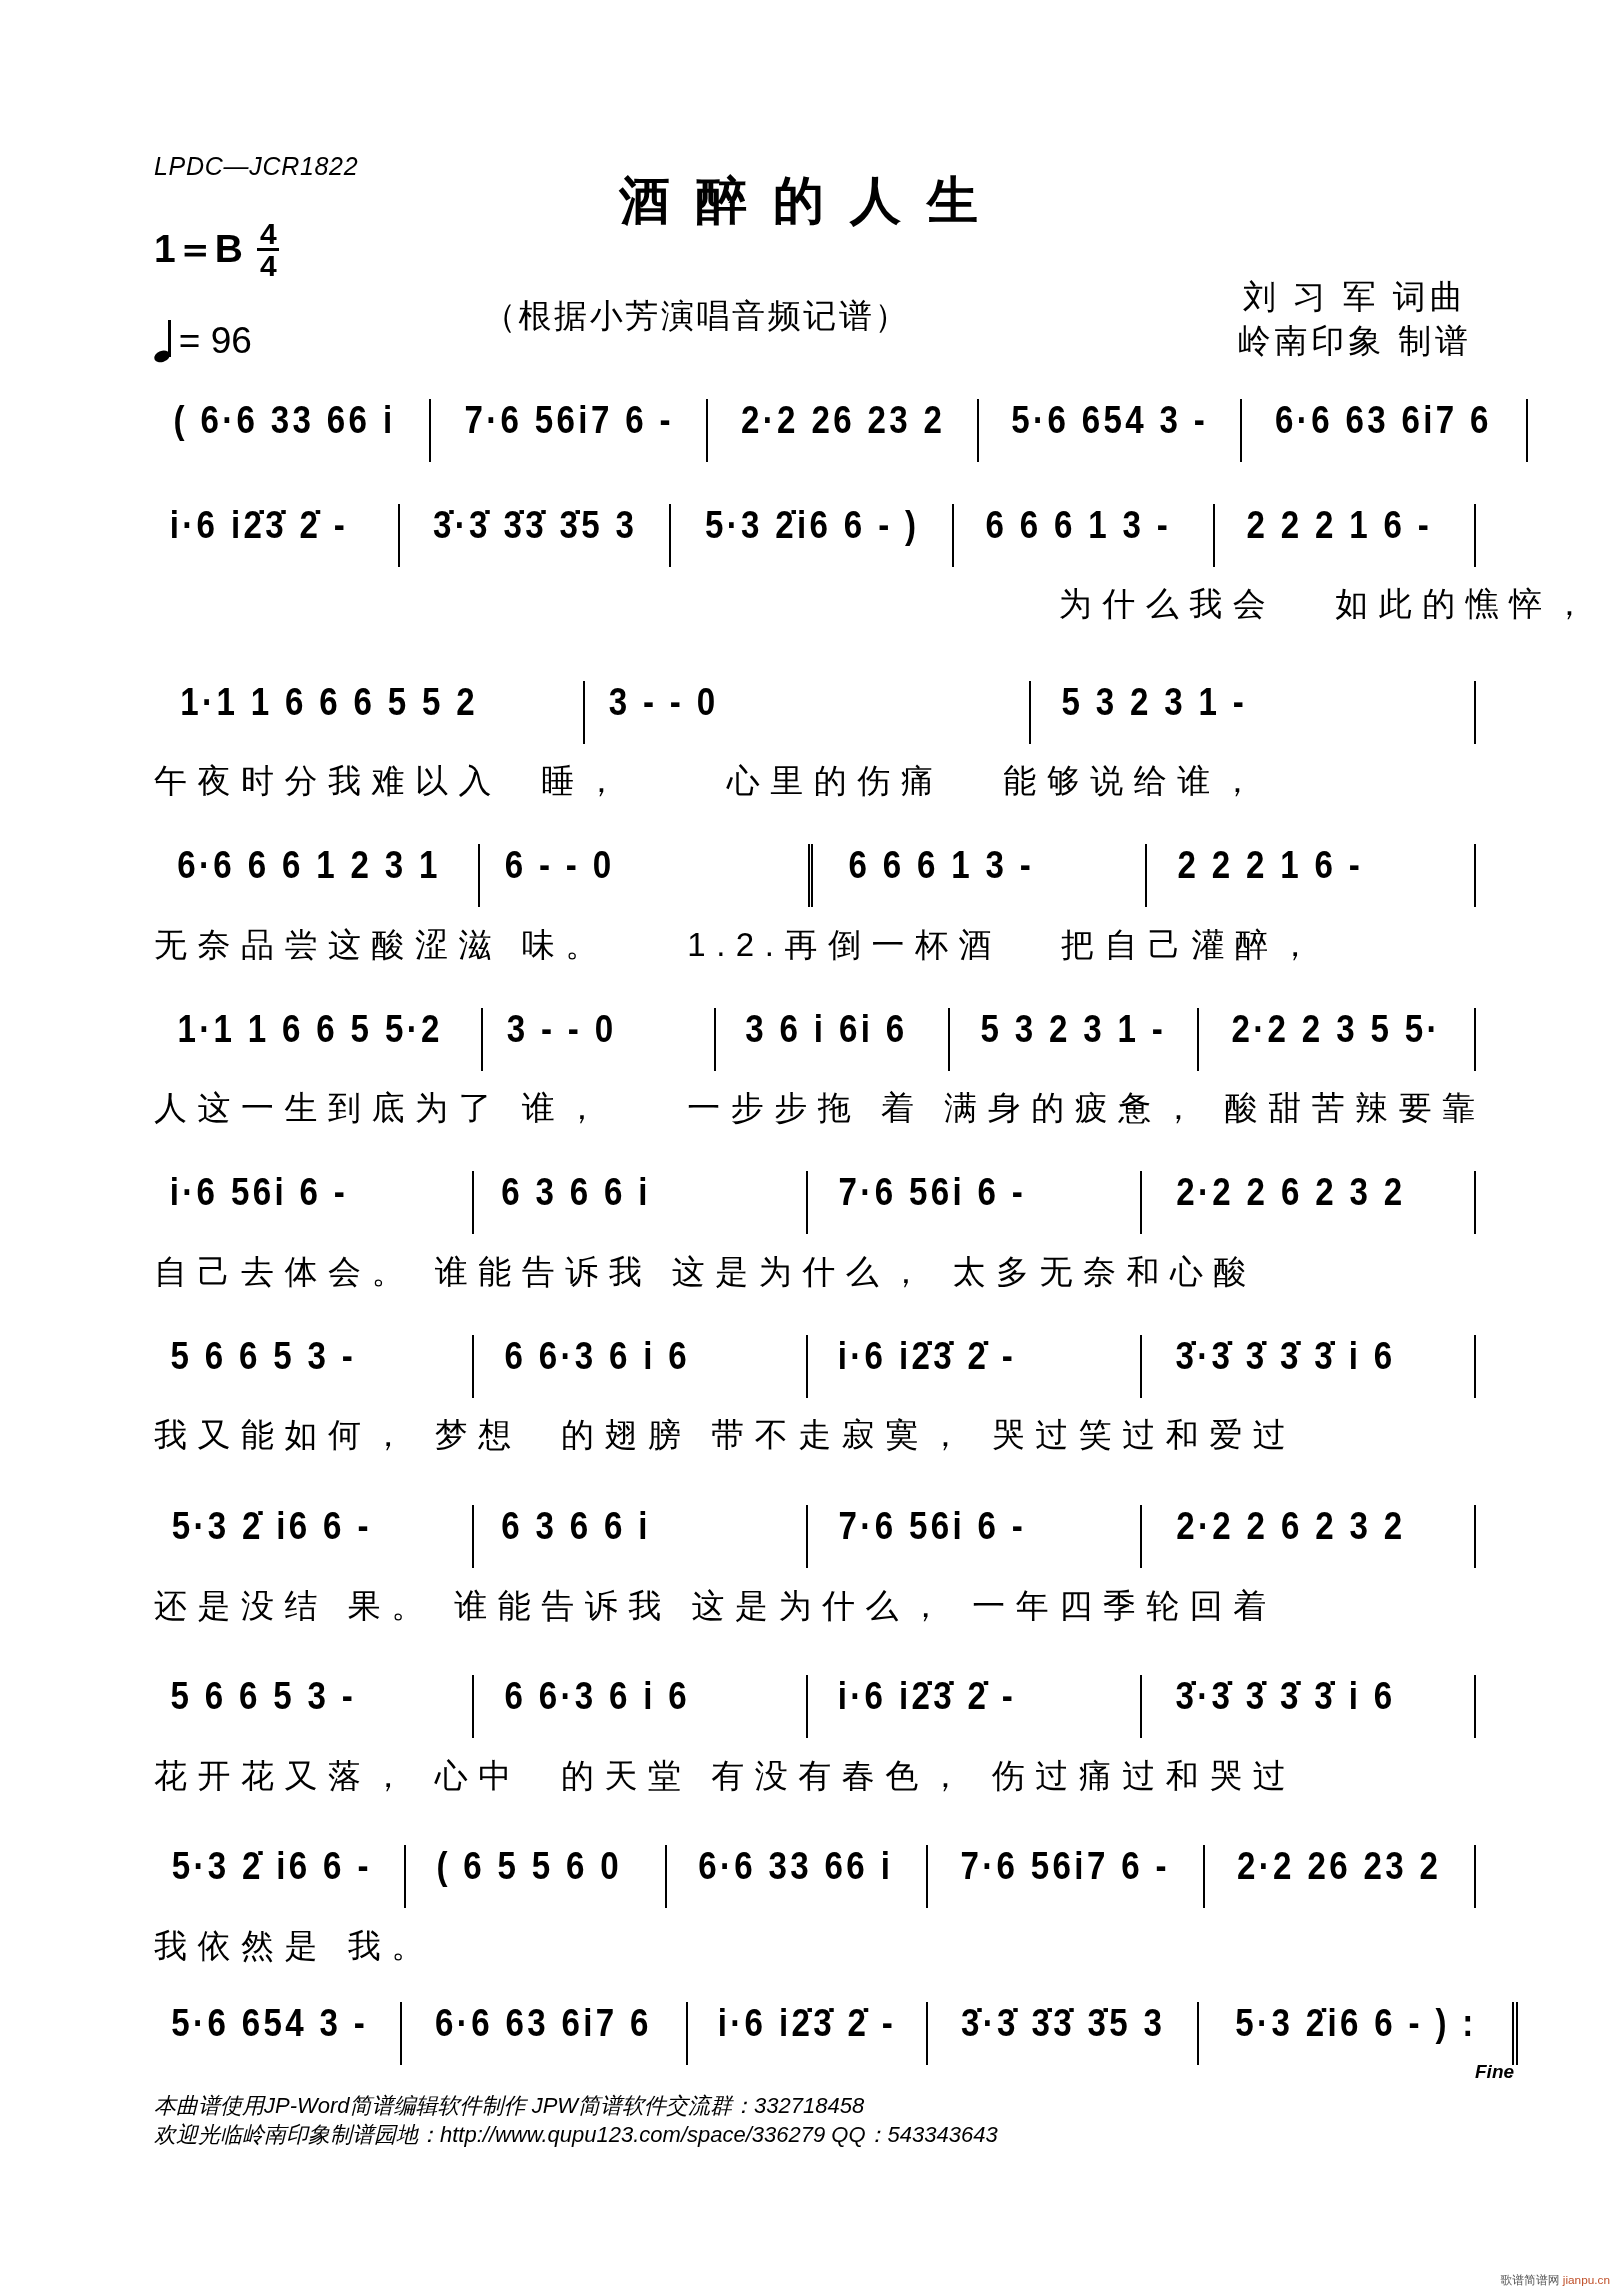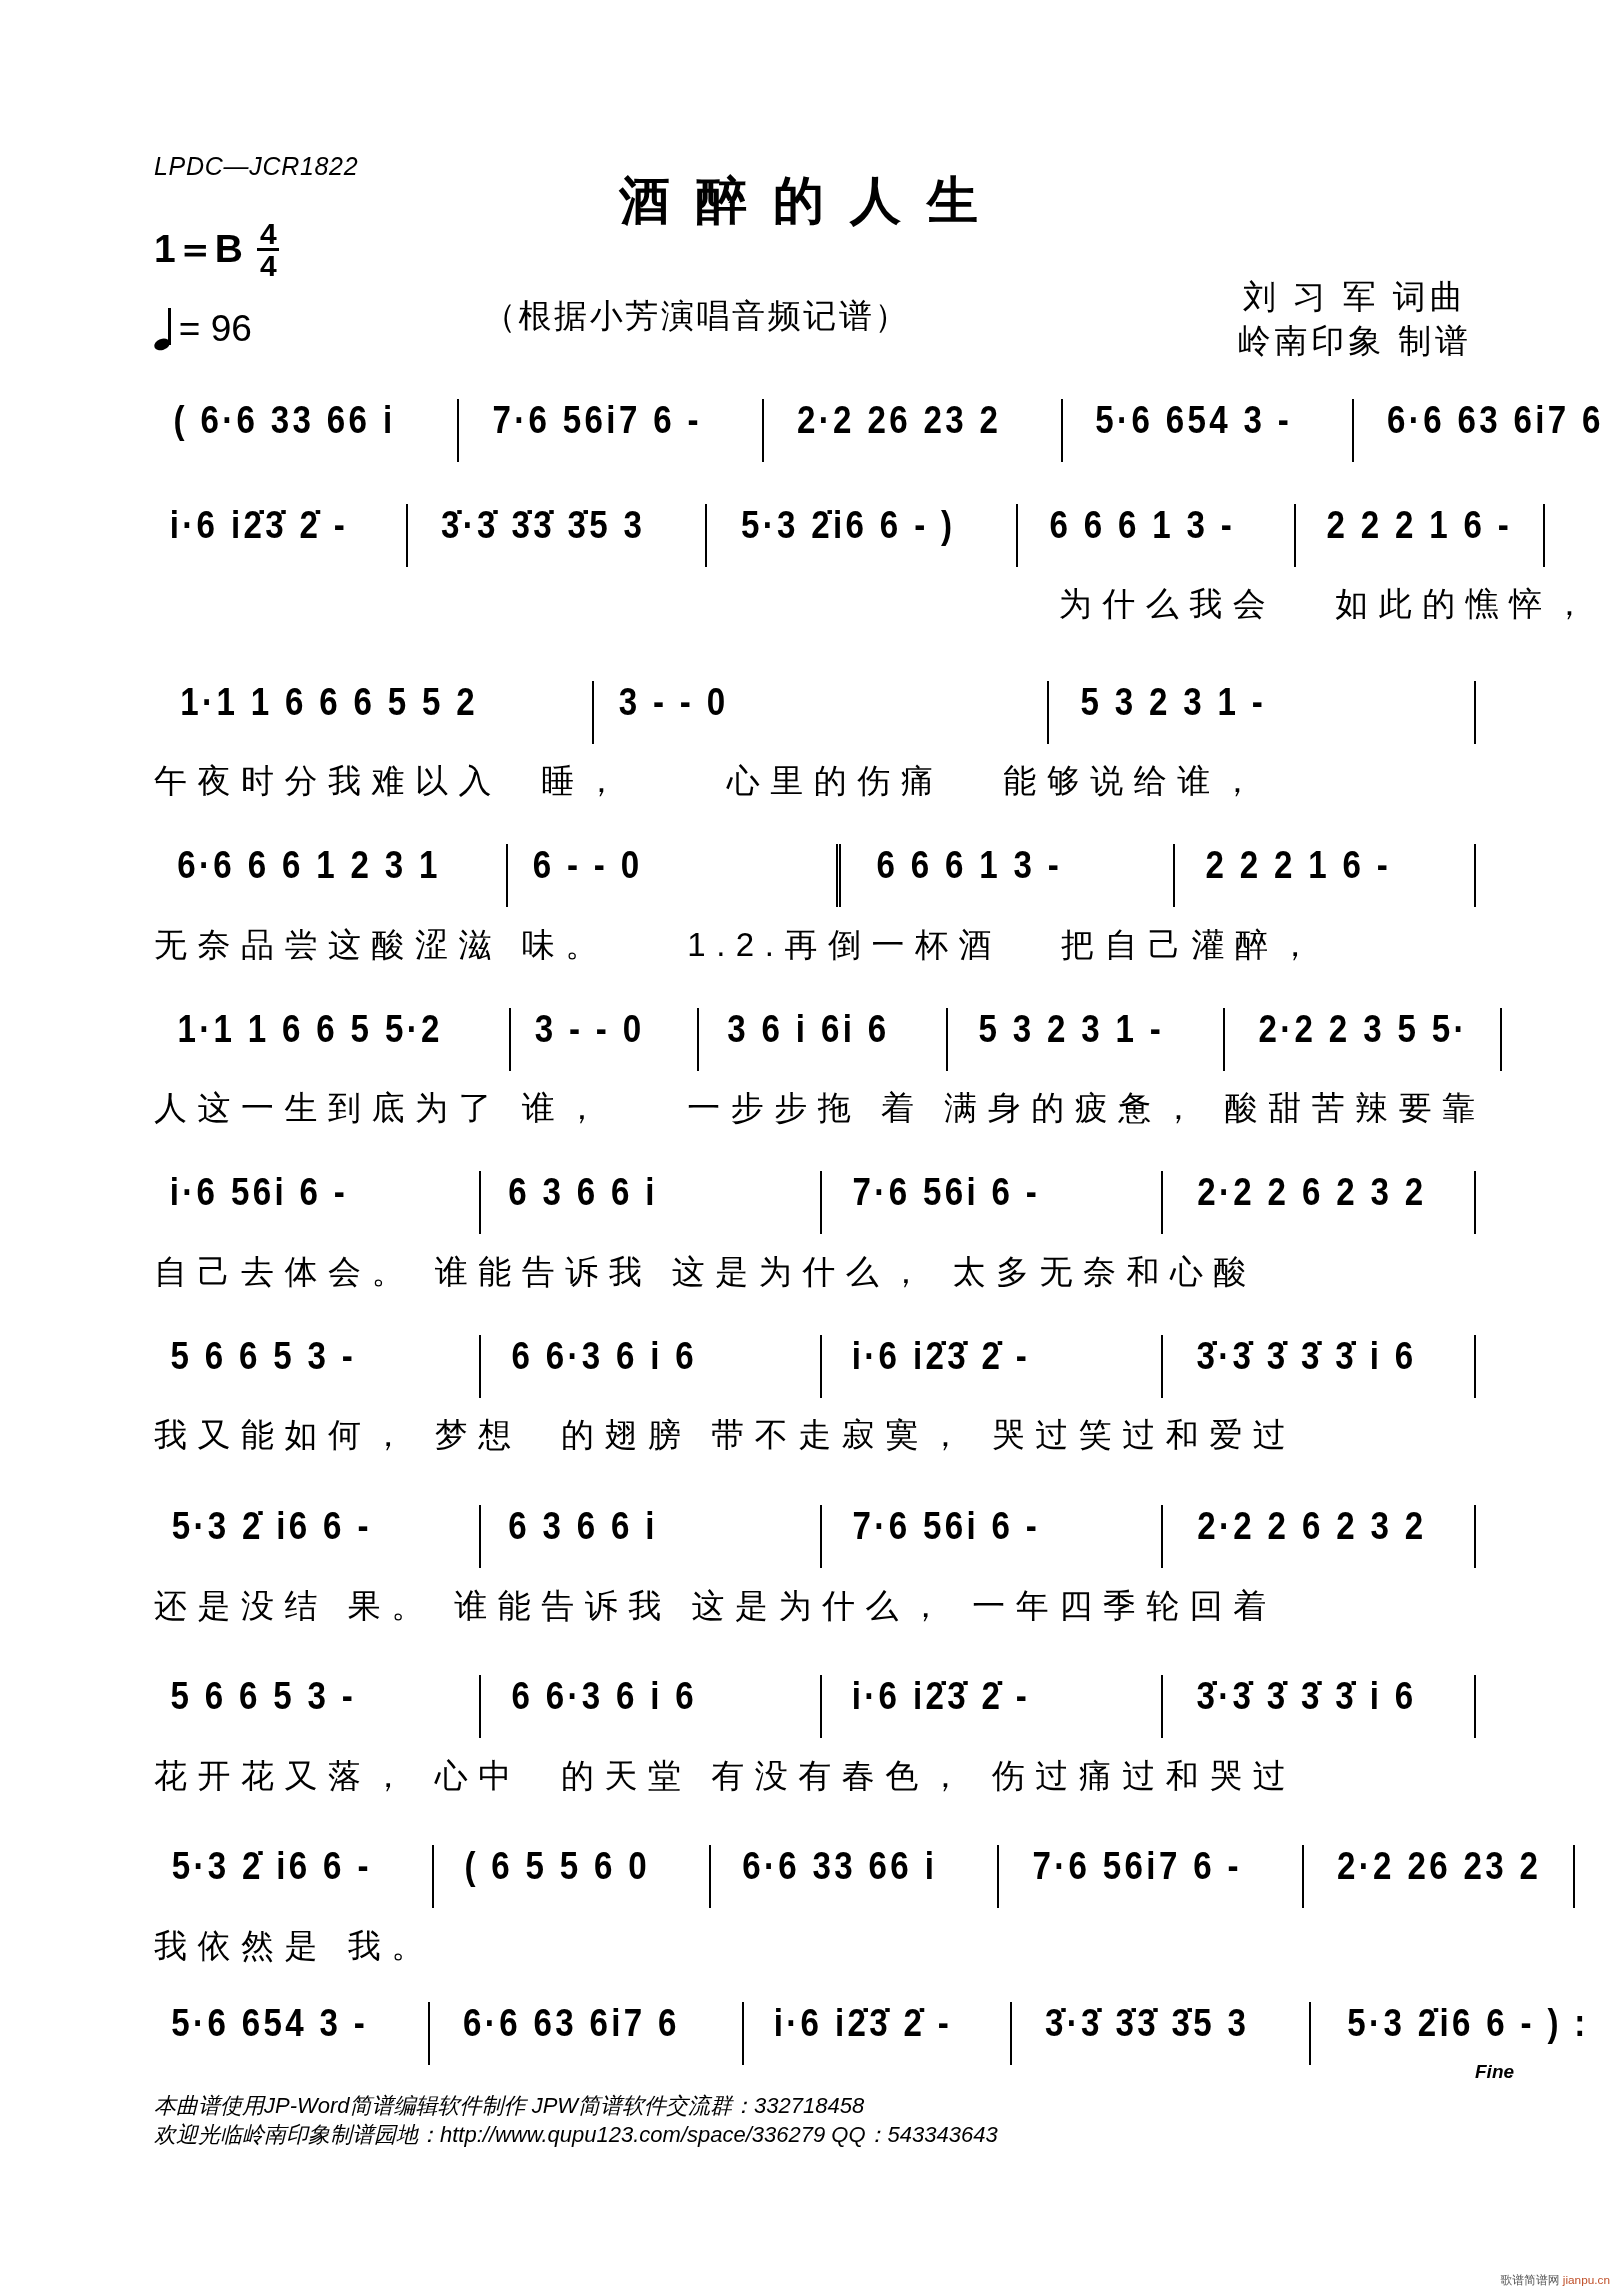--- a/index.html
+++ b/index.html
@@ -3,27 +3,27 @@
 <meta charset="utf-8">
 <style>
   html, body { margin:0; padding:0; background:#ffffff; }
   body { width:1623px; height:2295px; position:relative; overflow:hidden; font-family:"Liberation Sans", sans-serif; color:#000; }
   .abs { position:absolute; }
   .code { left:154px; top:152px; font-size:25px; font-style:italic; letter-spacing:0.7px; }
   .title { left:0; width:1623px; top:167px; text-align:center; font-family:"DejaVu Serif", serif; font-weight:bold; font-size:51px; letter-spacing:26px; }
   .key { left:154px; top:219px; font-size:39px; font-weight:bold; display:flex; align-items:center; }
   .frac { display:inline-flex; flex-direction:column; align-items:center; margin-left:14.4px; font-size:30px; line-height:29px; }
   .frac .bar { width:22px; height:2.6px; background:#000; }
-  .tempo { left:154px; top:308px; font-size:37px; display:flex; align-items:flex-end; }
+  .tempo { left:154px; top:320px; font-size:37px; display:flex; align-items:flex-end; }
   .qnote { position:relative; width:19.6px; height:42px; margin-right:5.2px; }
   .qnote .stem { position:absolute; right:2.6px; top:0; width:3.3px; height:37px; background:#000; }
   .qnote .head { position:absolute; left:0; bottom:0; width:15.7px; height:11px; border-radius:50%; background:#000; transform:rotate(-20deg); }
   .subtitle { left:0; width:1393px; top:294px; text-align:center; font-size:33px; letter-spacing:2.6px; }
   .credits { right:151px; top:275px; font-size:33px; line-height:44px; text-align:center; letter-spacing:3.9px; }
-  .row { left:154px; width:1322px; display:flex; align-items:flex-start;gap:28px; }
+  .row { left:154px; width:1322px; display:flex; align-items:flex-start; }
   .measure { display:flex; align-items:flex-start; gap:17px; padding:0 14.4px; border-left:2.6px solid #000; height:63px; box-sizing:border-box; }
   .measure.first { border-left:none; padding-left:0; }
   .measure.last { border-right:2.6px solid #000; }
   .measure.repeat-start { border-left:5.2px double #000; padding-left:19.6px; position:relative; }
   .measure.repeat-end { border-right:6.5px double #000; }
   .grp { position:relative; display:flex; flex-direction:column; align-items:center; }
   .nums { font-size:39px; font-weight:bold; font-family:"Liberation Sans", sans-serif; letter-spacing:3.9px; line-height:41px; white-space:pre; transform:scaleX(0.85); }
   .lyrics { left:154px; width:1322px; font-size:33px; letter-spacing:10.5px; white-space:pre; }
   .footer1 { left:154px; top:2091px; font-size:22px; font-style:italic; }
   .footer2 { left:154px; top:2120px; font-size:22px; font-style:italic; }

